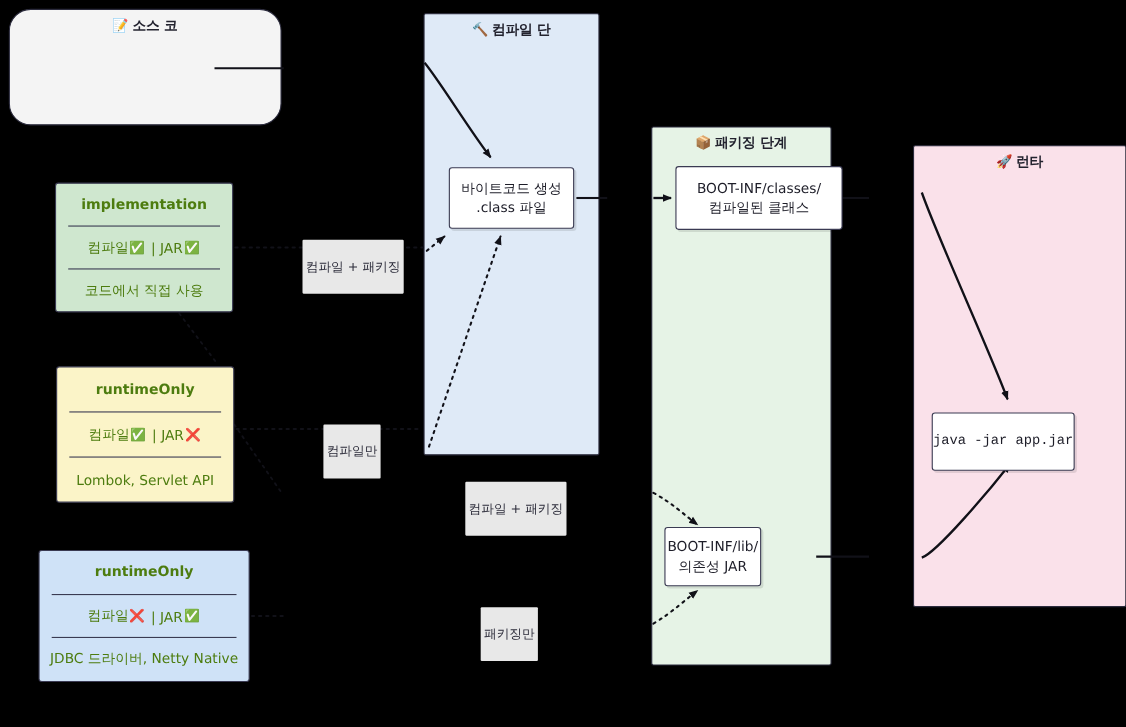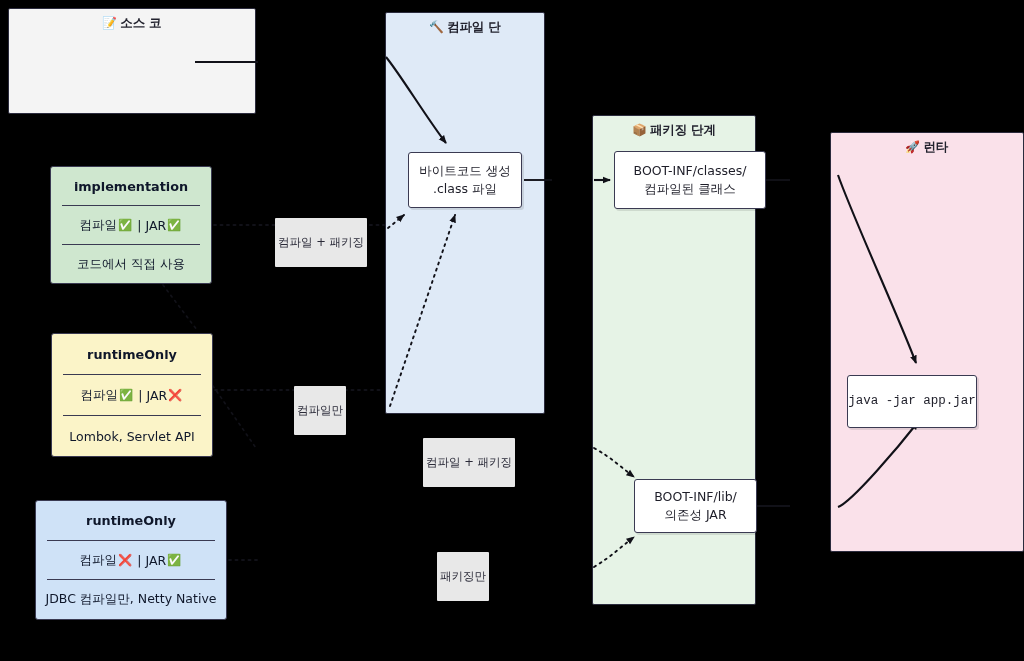--- a/index.html
+++ b/index.html
@@ -38,21 +38,21 @@
     font-weight: 700;
     color: #22222e;
     letter-spacing: -0.2px;
     white-space: nowrap;
   }
   .panel-title .emoji {
     font-size: 12px;
     margin-right: 3px;
   }
 
-  #panel-source    { left: 8px;   top: 8px;   width: 248px; height: 106px; background: #f4f4f4; }
+  #panel-source    { left: 8px;   top: 8px;   width: 248px; height: 106px; background: #f4f4f4; border-radius: 20px; }
   #panel-config    { left: 8px;   top: 128px; width: 248px; height: 525px; background: #f9f9fb; }
   #panel-compile   { left: 385px; top: 12px;  width: 160px; height: 402px; background: #dfeaf7; }
   #panel-packaging { left: 592px; top: 115px; width: 164px; height: 490px; background: #e6f3e6; }
   #panel-runtime   { left: 830px; top: 132px; width: 194px; height: 420px; background: #fae1ea; }
 
   
   .node {
     position: absolute;
     box-sizing: border-box;
     border: 1.6px solid #3a3a52;
@@ -66,21 +66,21 @@
     font-size: 12.5px;
     color: #1d1d28;
     line-height: 1.45;
     box-shadow: 2px 2px 0 rgba(0,0,0,0.10);
   }
   .node .line { display: block; white-space: nowrap; }
 
   #node-src      { left: 69px;  top: 41px;  width: 126px; height: 42px; }
   #node-bytecode { left: 408px; top: 152px; width: 114px; height: 56px; }
   #node-classes  { left: 614px; top: 151px; width: 152px; height: 58px; }
-  #node-lib      { left: 634px; top: 479px; width: 123px; height: 54px; }
+  #node-lib      { left: 604px; top: 479px; width: 88px; height: 54px; }
   #node-jar      { left: 847px; top: 375px; width: 130px; height: 53px; font-family: Liberation Mono, monospace; }
 
   
   .cfg {
     position: absolute;
     box-sizing: border-box;
     border: 1.6px solid #3a3a52;
     border-radius: 3px;
     box-shadow: 2px 2px 0 rgba(0,0,0,0.10);
     display: flex;
@@ -88,21 +88,21 @@
     justify-content: space-between;
     padding: 0;
     overflow: hidden;
   }
   .cfg-row {
     flex: 1 1 0;
     display: flex;
     align-items: center;
     justify-content: center;
     font-size: 12.5px;
-    color: #0f172a;
+    color: #4d7c0f;
     white-space: nowrap;
     padding: 0 6px;
   }
   .cfg-row.title { font-weight: 700; font-size: 12.8px; }
   .cfg-sep {
     height: 0;
     border-top: 1.5px solid #3a3a52;
     margin: 0 11px;
   }
   .mark { font-size: 11.5px; margin: 0 1px; }
@@ -255,21 +255,21 @@
     <div class="cfg-row">
       <span>컴파일</span>
       <span class="mark">❌</span>
       <span>&nbsp;</span>
       <span>|</span>
       <span>&nbsp;</span>
       <span>JAR</span>
       <span class="mark">✅</span>
     </div>
     <div class="cfg-sep"></div>
-    <div class="cfg-row">JDBC 컴파일만, Netty Native</div>
+    <div class="cfg-row">JDBC 드라이버, Netty Native</div>
   </div>
 
   <div class="edge-label" id="lbl-cp1">컴파일 + 패키징</div>
   <div class="edge-label" id="lbl-co">컴파일만</div>
   <div class="edge-label" id="lbl-cp2">컴파일 + 패키징</div>
   <div class="edge-label" id="lbl-pk">패키징만</div>
 
 </div>
 
 </body></html>

